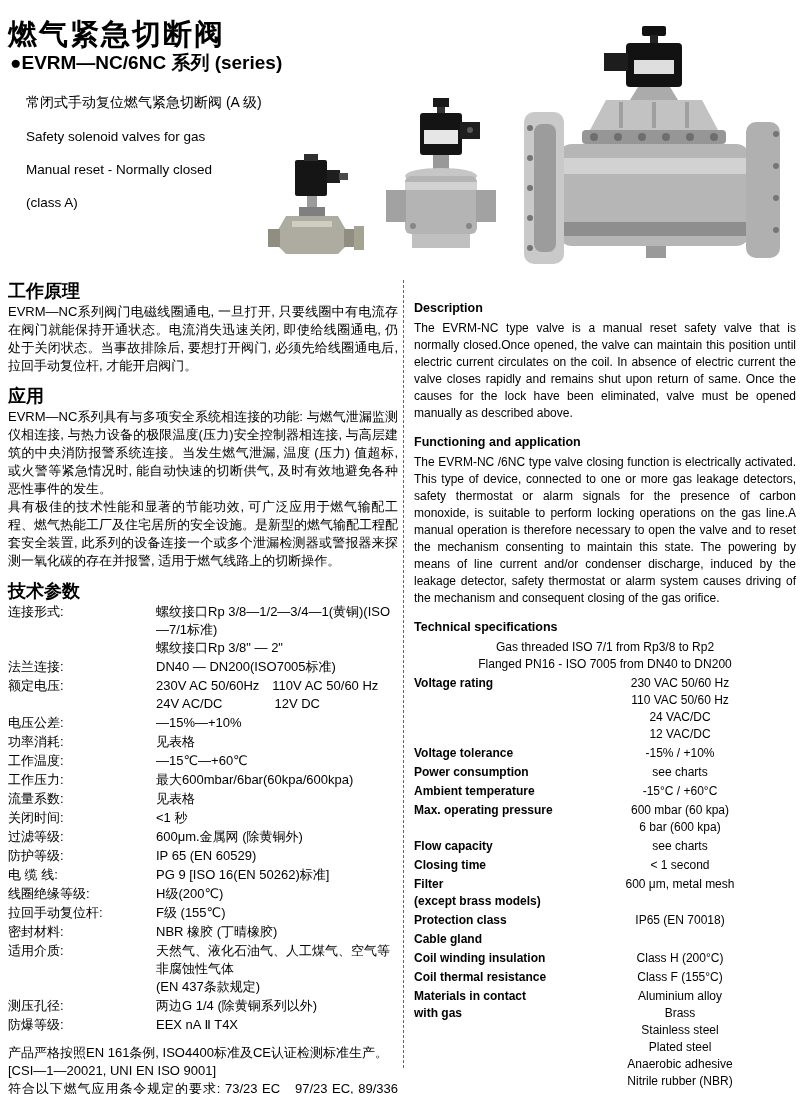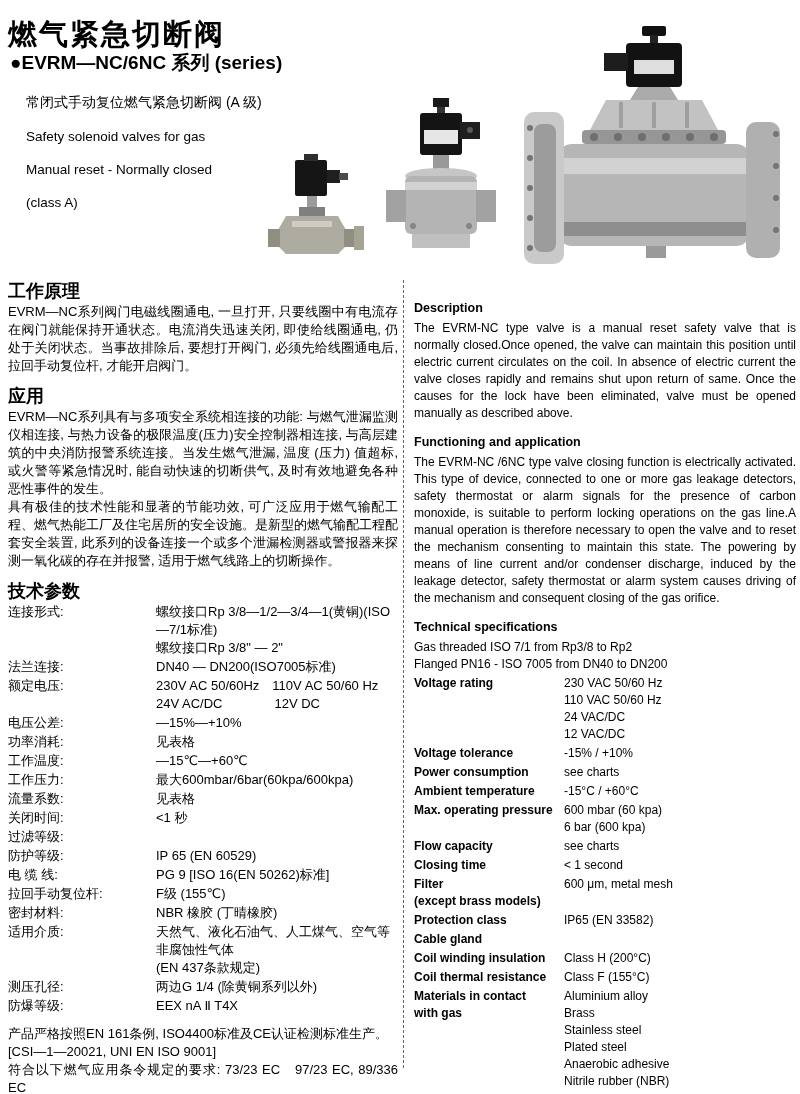--- a/index.html
+++ b/index.html
@@ -30,21 +30,21 @@
 
   .trows { margin-top:2px; }
   .trow { display:flex; margin-bottom:1px; }
   .tlabel { width:108px; flex:none; }
   .tvalue { flex:1; white-space:pre-line;margin-left:40px; }
   .footnote { margin-top:10px; white-space:pre-line; text-align:justify; }
 
   .srows { margin-top:3px; }
   .srow { display:flex; margin-bottom:2px; }
   .slabel { width:150px; flex:none; font-weight:bold; white-space:pre-line; }
-  .svalue { flex:1; white-space:pre-line; }
+  .svalue { flex:1; white-space:pre-line;text-align:center; }
 </style>
 </head>
 <body>
 
 <div class="page">
 
   <div class="title">燃气紧急切断阀</div>
   <div class="series">●EVRM—NC/6NC 系列 (series)</div>
 
   <div class="intro">
@@ -170,28 +170,33 @@
       <div class="trow">
           <span class="tlabel">流量系数:</span>
           <span class="tvalue">见表格</span>
         </div>
       <div class="trow">
           <span class="tlabel">关闭时间:</span>
           <span class="tvalue">&lt;1 秒</span>
         </div>
       <div class="trow">
           <span class="tlabel">过滤等级:</span>
+          <span class="tvalue">600μm.金属网 (除黄铜外)</span>
         </div>
       <div class="trow">
           <span class="tlabel">防护等级:</span>
           <span class="tvalue">IP 65 (EN 60529)</span>
         </div>
       <div class="trow">
           <span class="tlabel">电 缆 线:</span>
           <span class="tvalue">PG 9 [ISO 16(EN 50262)标准]</span>
+        </div>
+      <div class="trow">
+          <span class="tlabel">线圈绝缘等级:</span>
+          <span class="tvalue">H级(200℃)</span>
         </div>
       <div class="trow">
           <span class="tlabel">拉回手动复位杆:</span>
           <span class="tvalue">F级 (155℃)</span>
         </div>
       <div class="trow">
           <span class="tlabel">密封材料:</span>
           <span class="tvalue">NBR 橡胶 (丁晴橡胶)</span>
         </div>
       <div class="trow">
@@ -260,21 +265,21 @@
           <span class="slabel">Closing time</span>
           <span class="svalue">&lt; 1 second</span>
         </div>
       <div class="srow">
           <span class="slabel">Filter
 (except brass models)</span>
           <span class="svalue">600 μm, metal mesh</span>
         </div>
       <div class="srow">
           <span class="slabel">Protection class</span>
-          <span class="svalue">IP65 (EN 33582)</span>
+          <span class="svalue">IP65 (EN 70018)</span>
         </div>
       <div class="srow">
           <span class="slabel">Cable gland</span>
         </div>
       <div class="srow">
           <span class="slabel">Coil winding insulation</span>
           <span class="svalue">Class H (200°C)</span>
         </div>
       <div class="srow">
           <span class="slabel">Coil thermal resistance</span>

